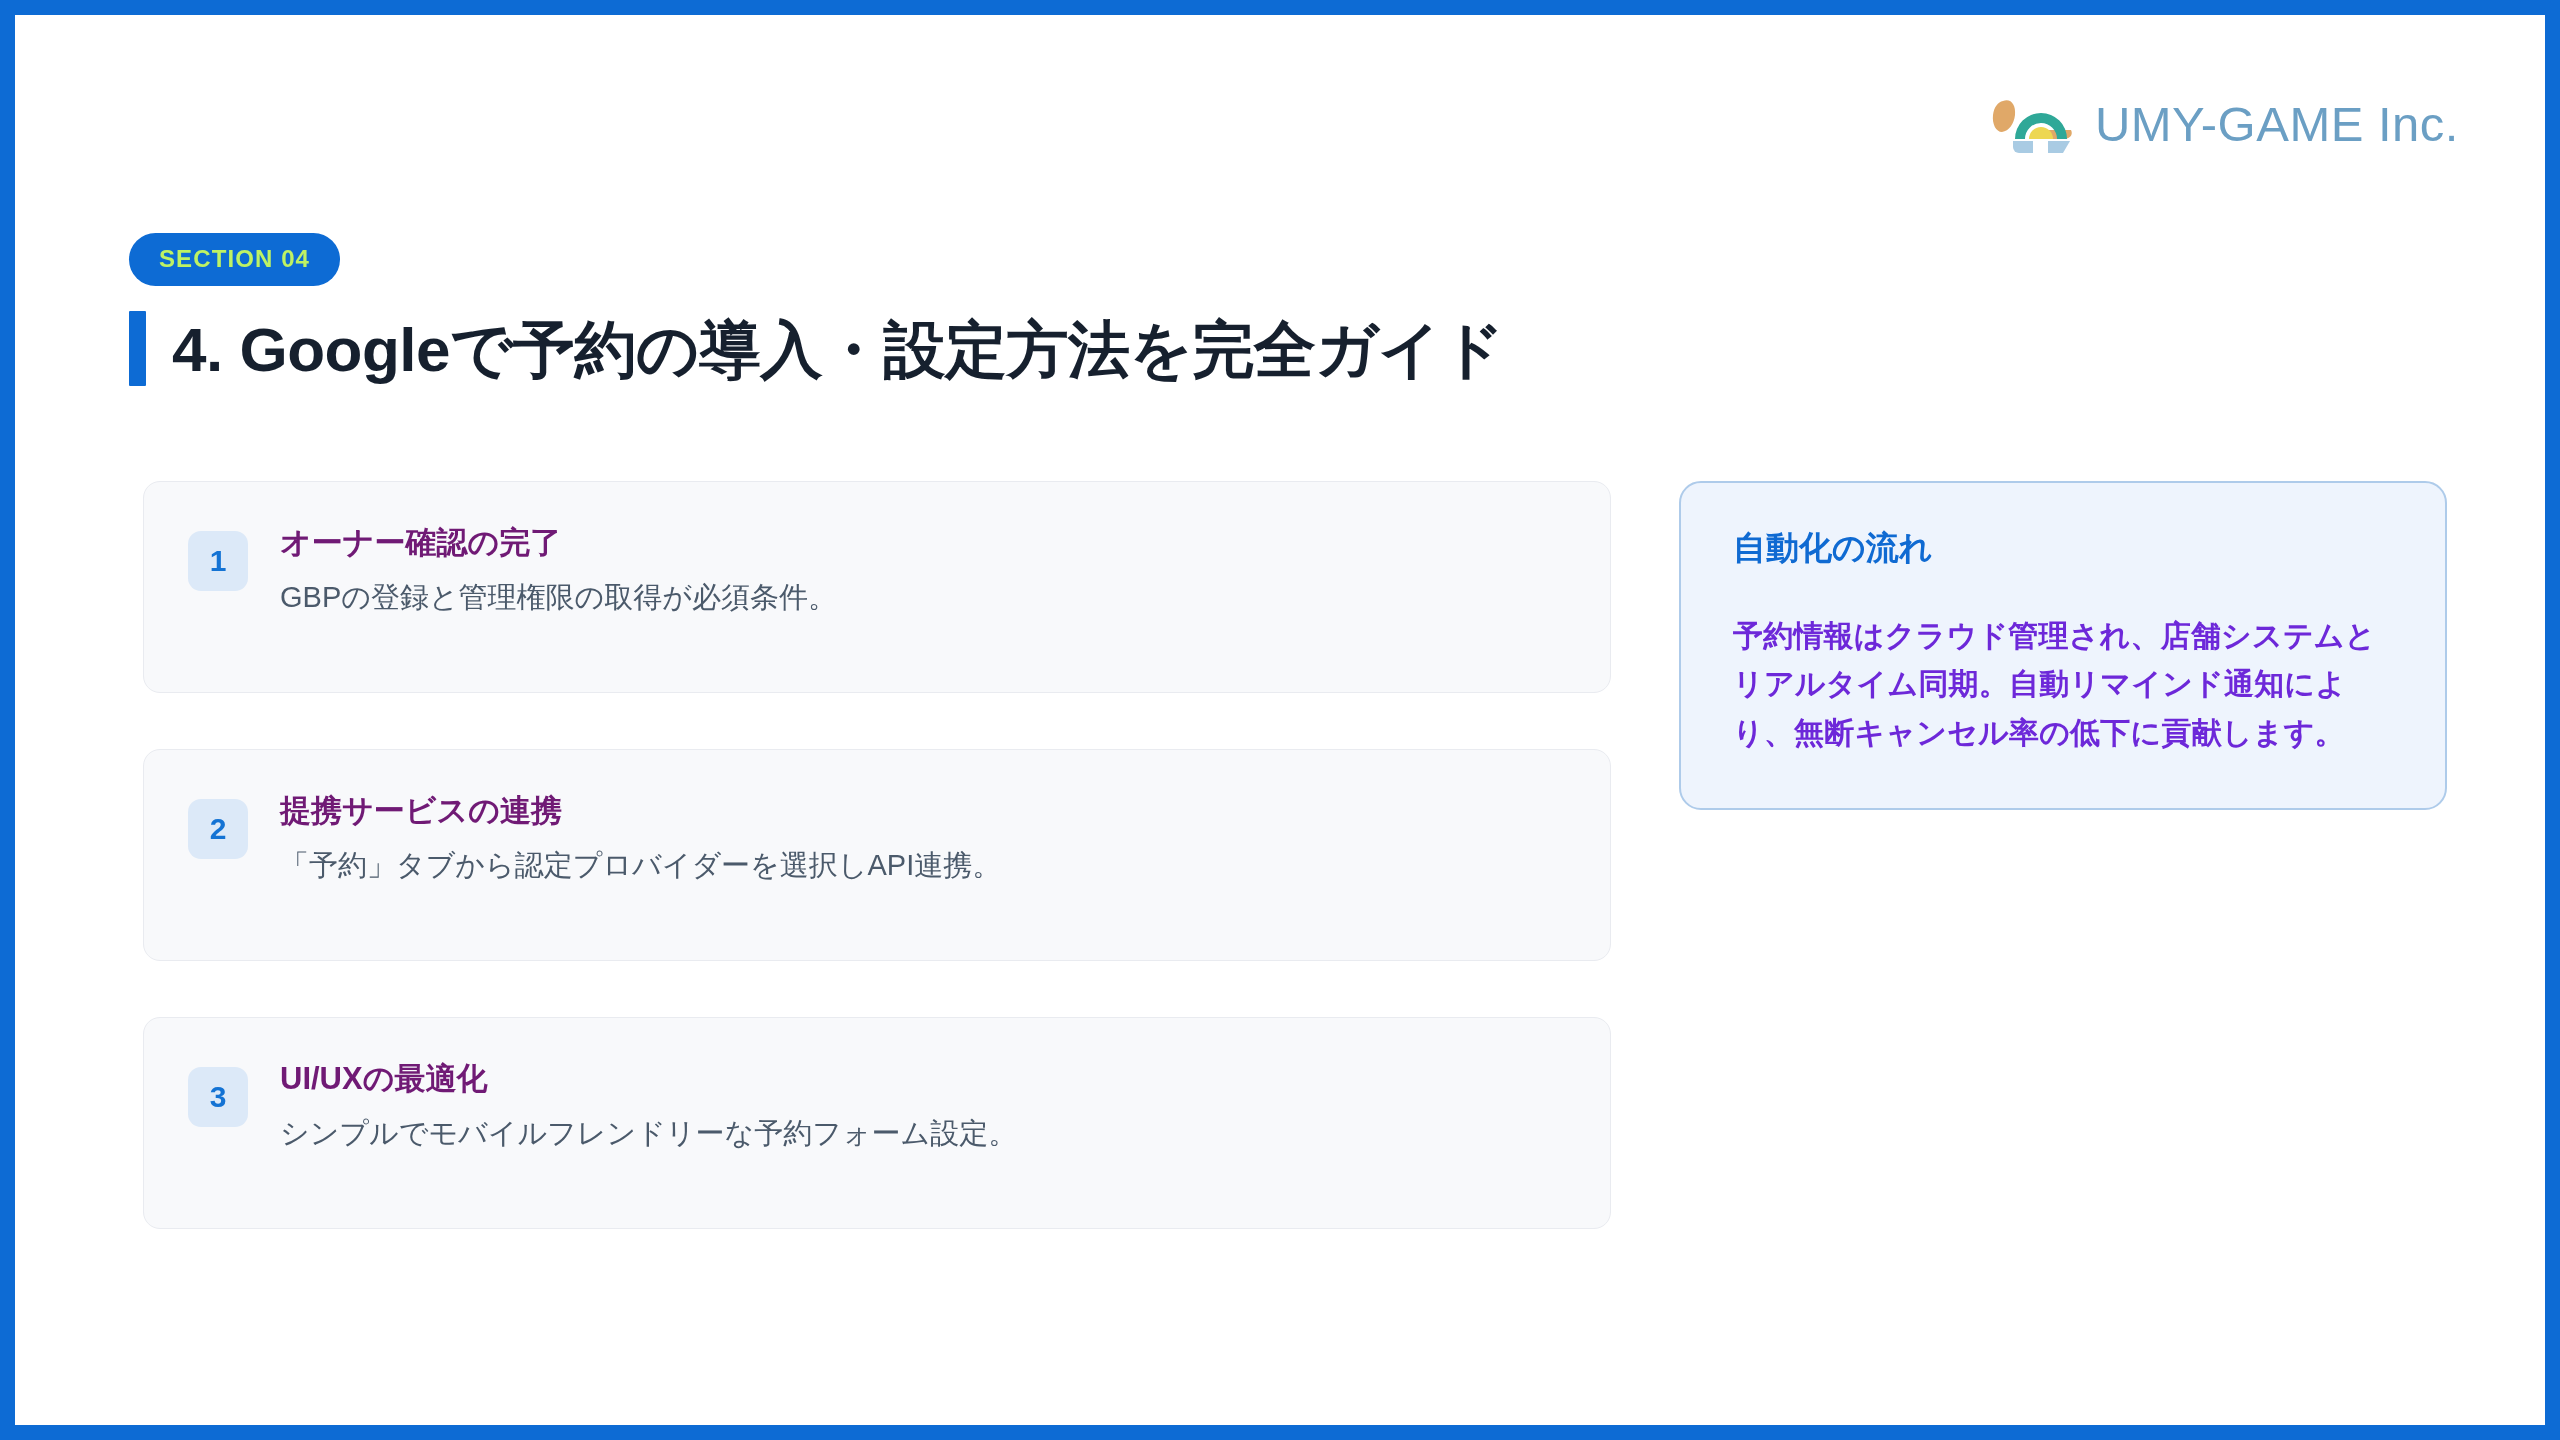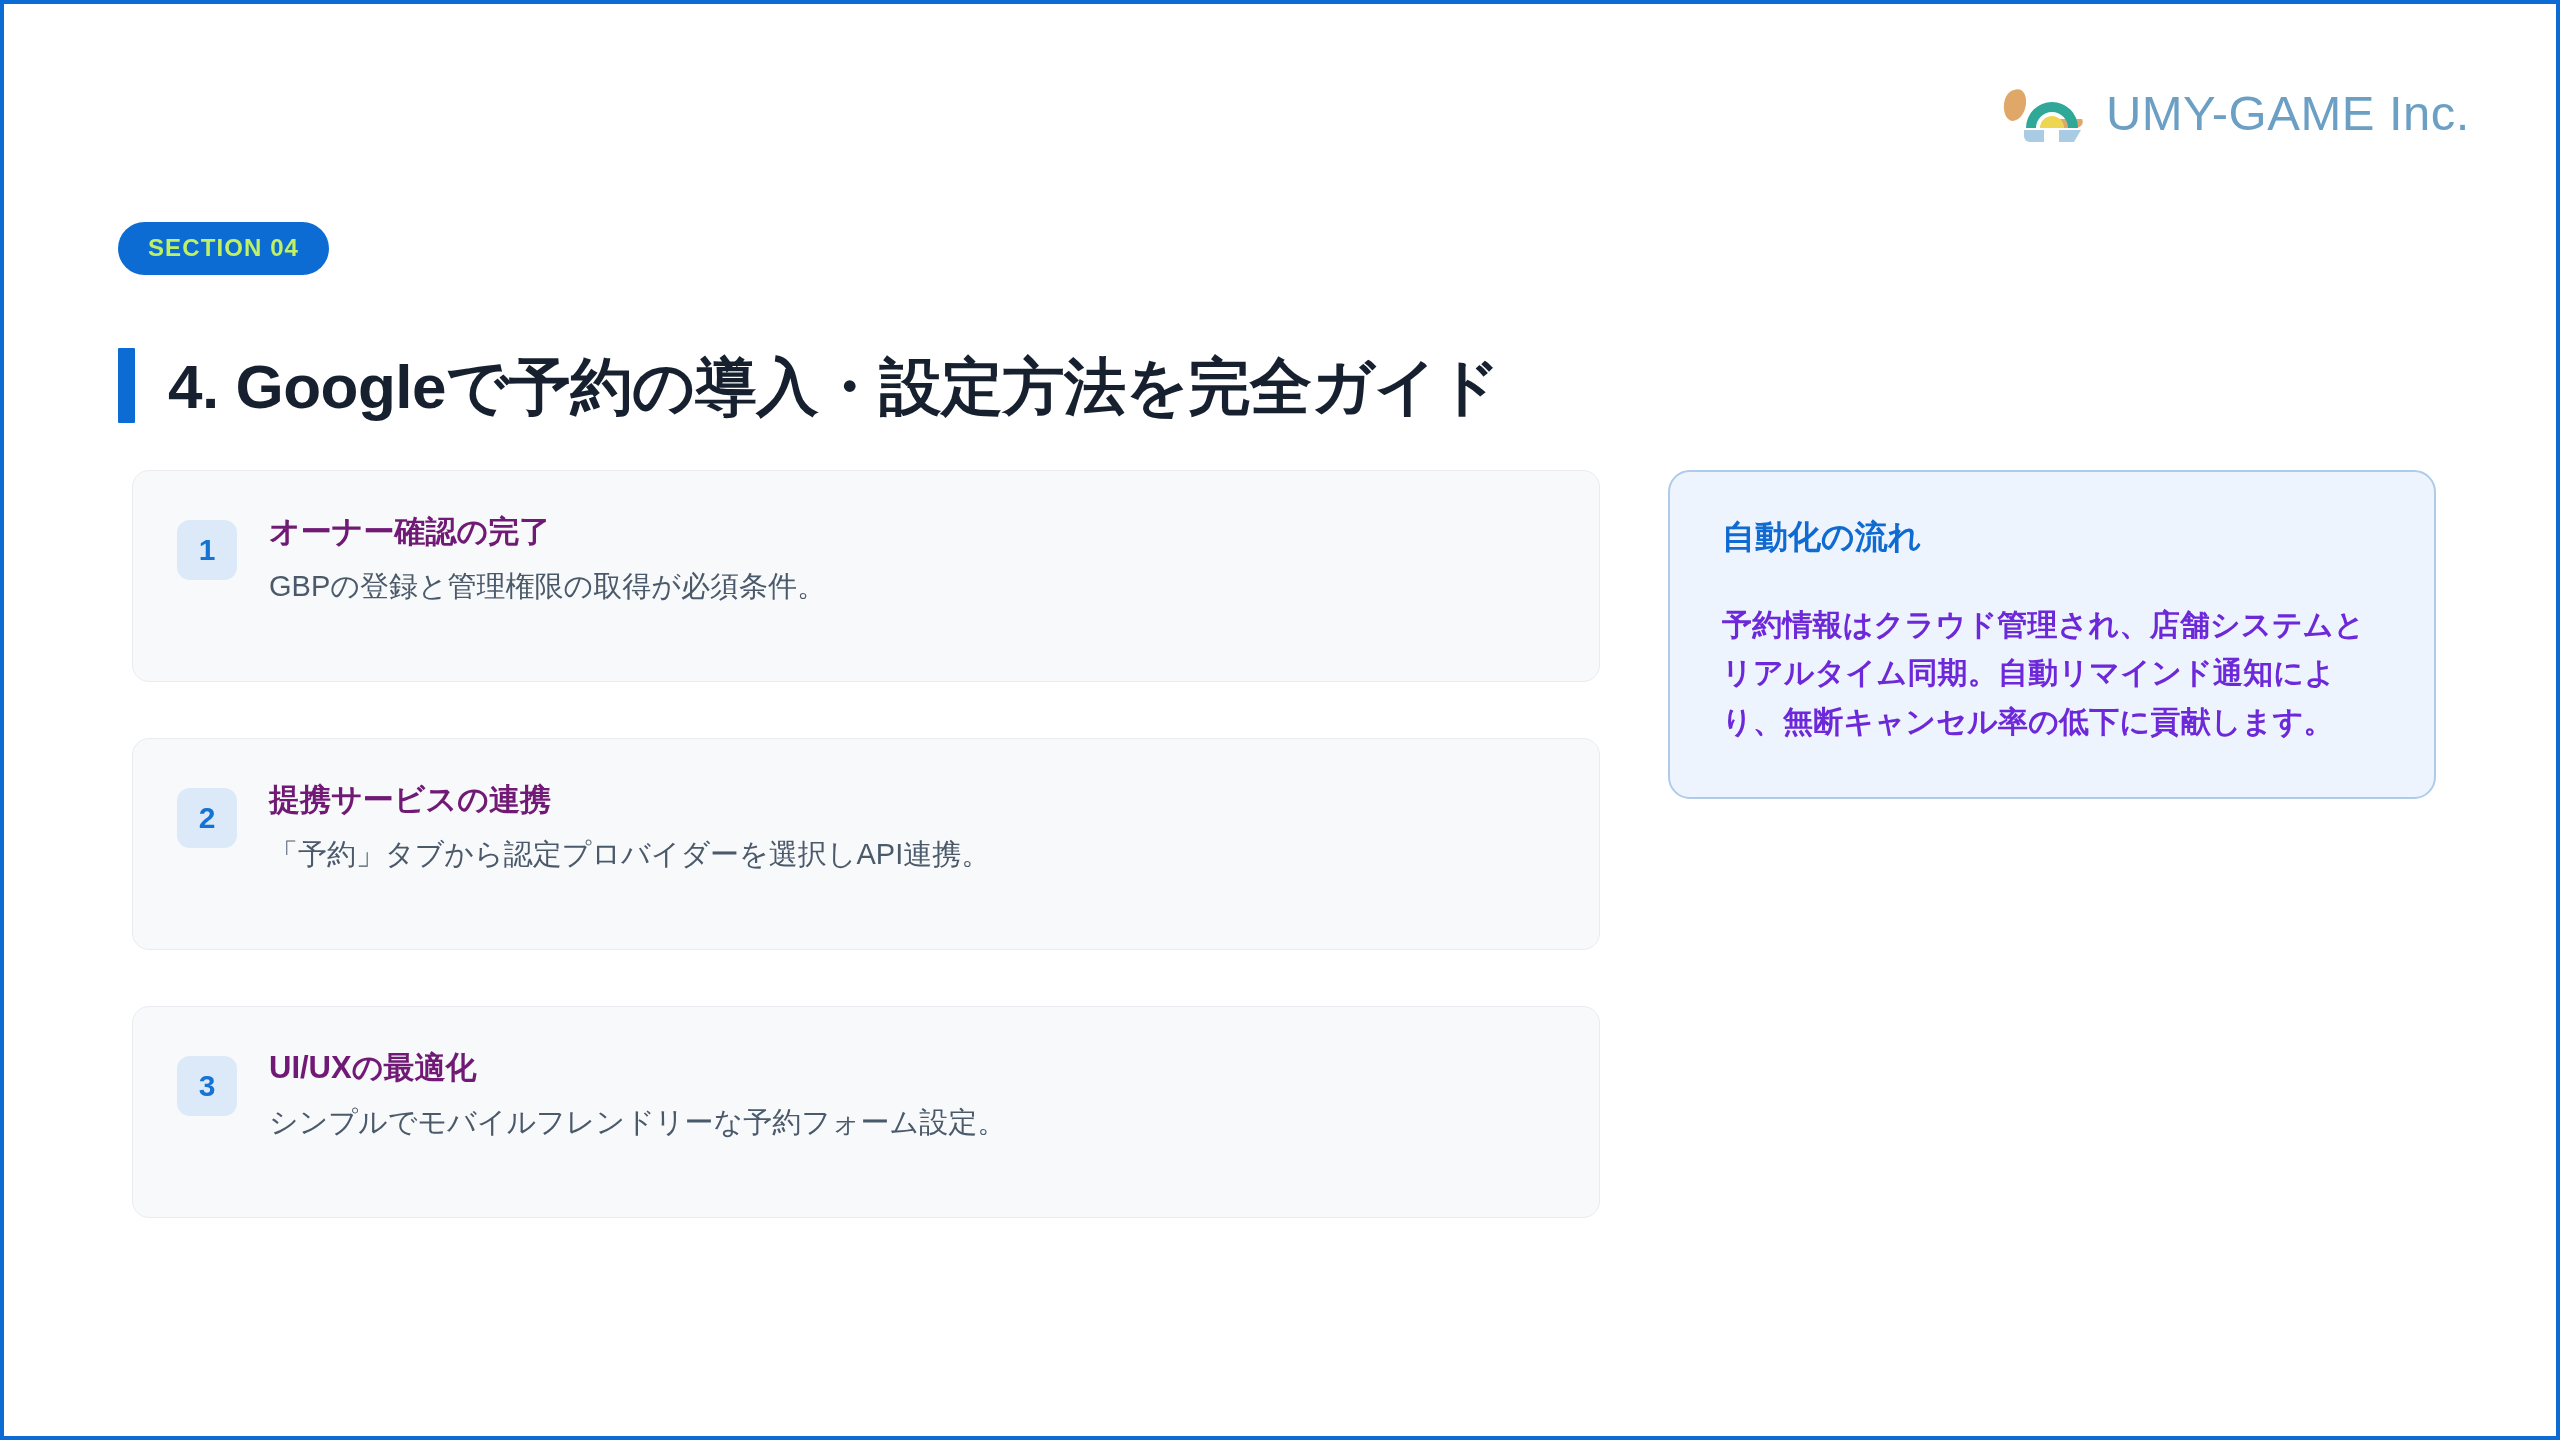--- a/index.html
+++ b/index.html
@@ -11,21 +11,21 @@
     font-family: "Liberation Sans", "DejaVu Sans", sans-serif;
     overflow: hidden;
   }
 
   .slide-frame {
     position: absolute;
     top: 0; left: 0;
     width: 2560px;
     height: 1440px;
     background: #0d6bd4;
-    padding: 4px;
+    padding: 15px;
   }
 
   .slide {
     position: relative;
     width: 100%;
     height: 100%;
     background: #ffffff;
   }
 
   
@@ -67,22 +67,21 @@
     text-align: center;
   }
 
   
   .heading-wrap {
     position: absolute;
     top: 296px;
     left: 114px;
     display: flex;
     align-items: stretch;
-    gap: 33px;
-    margin-top: 48px;
+    gap: 26px;
   }
   .heading-bar {
     width: 17px;
     background: #0d6bd4;
     flex: 0 0 auto;
     border-radius: 1px;
   }
   .heading-text {
     font-size: 62px;
     font-weight: bold;

